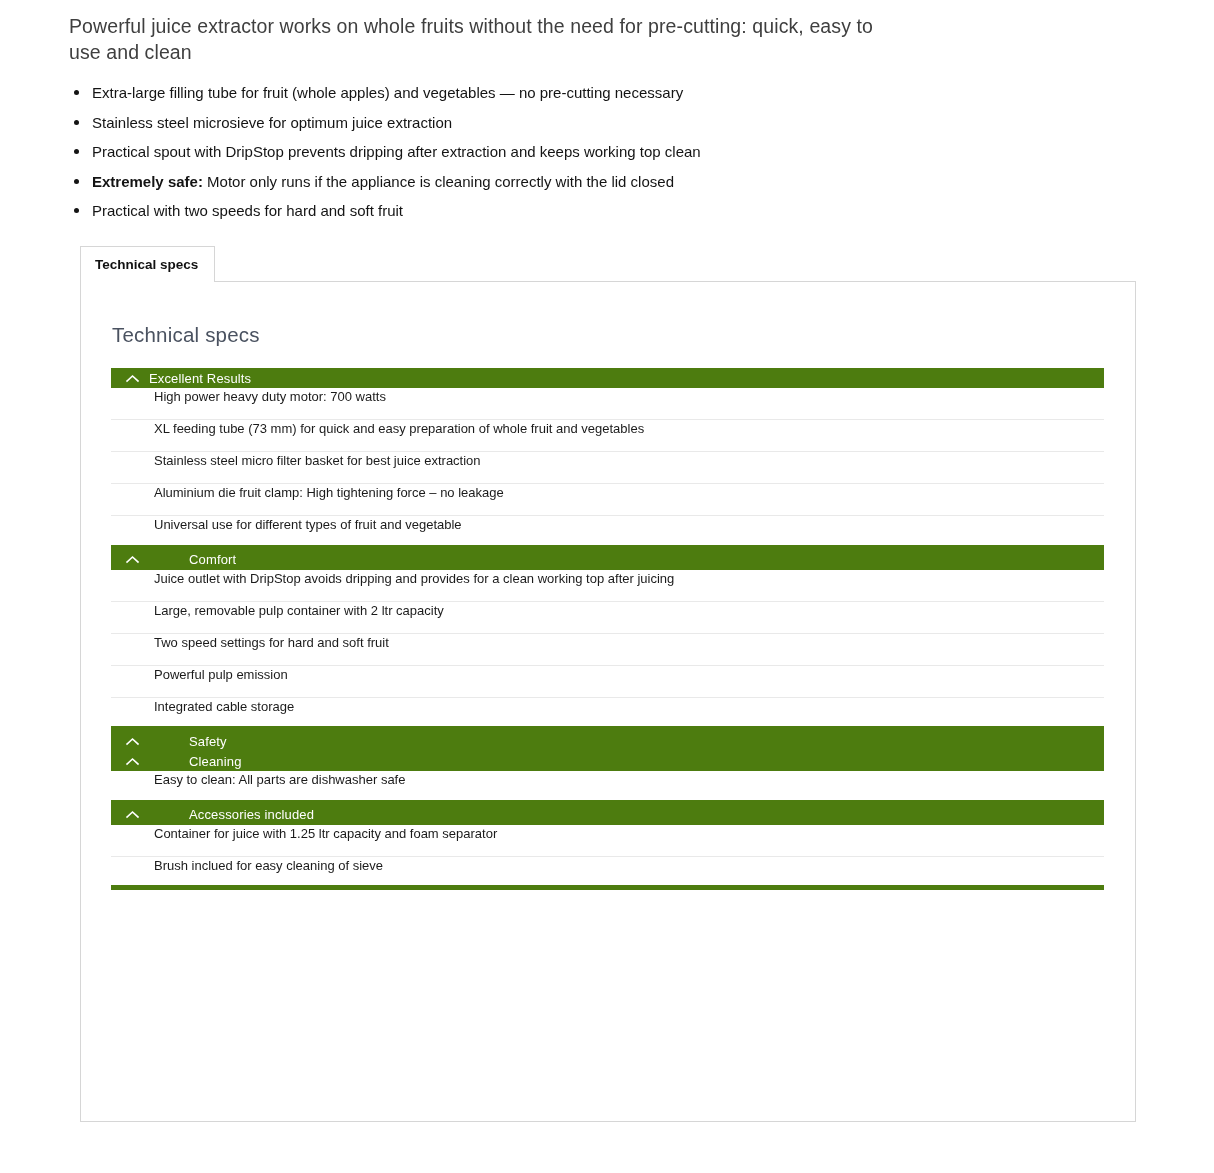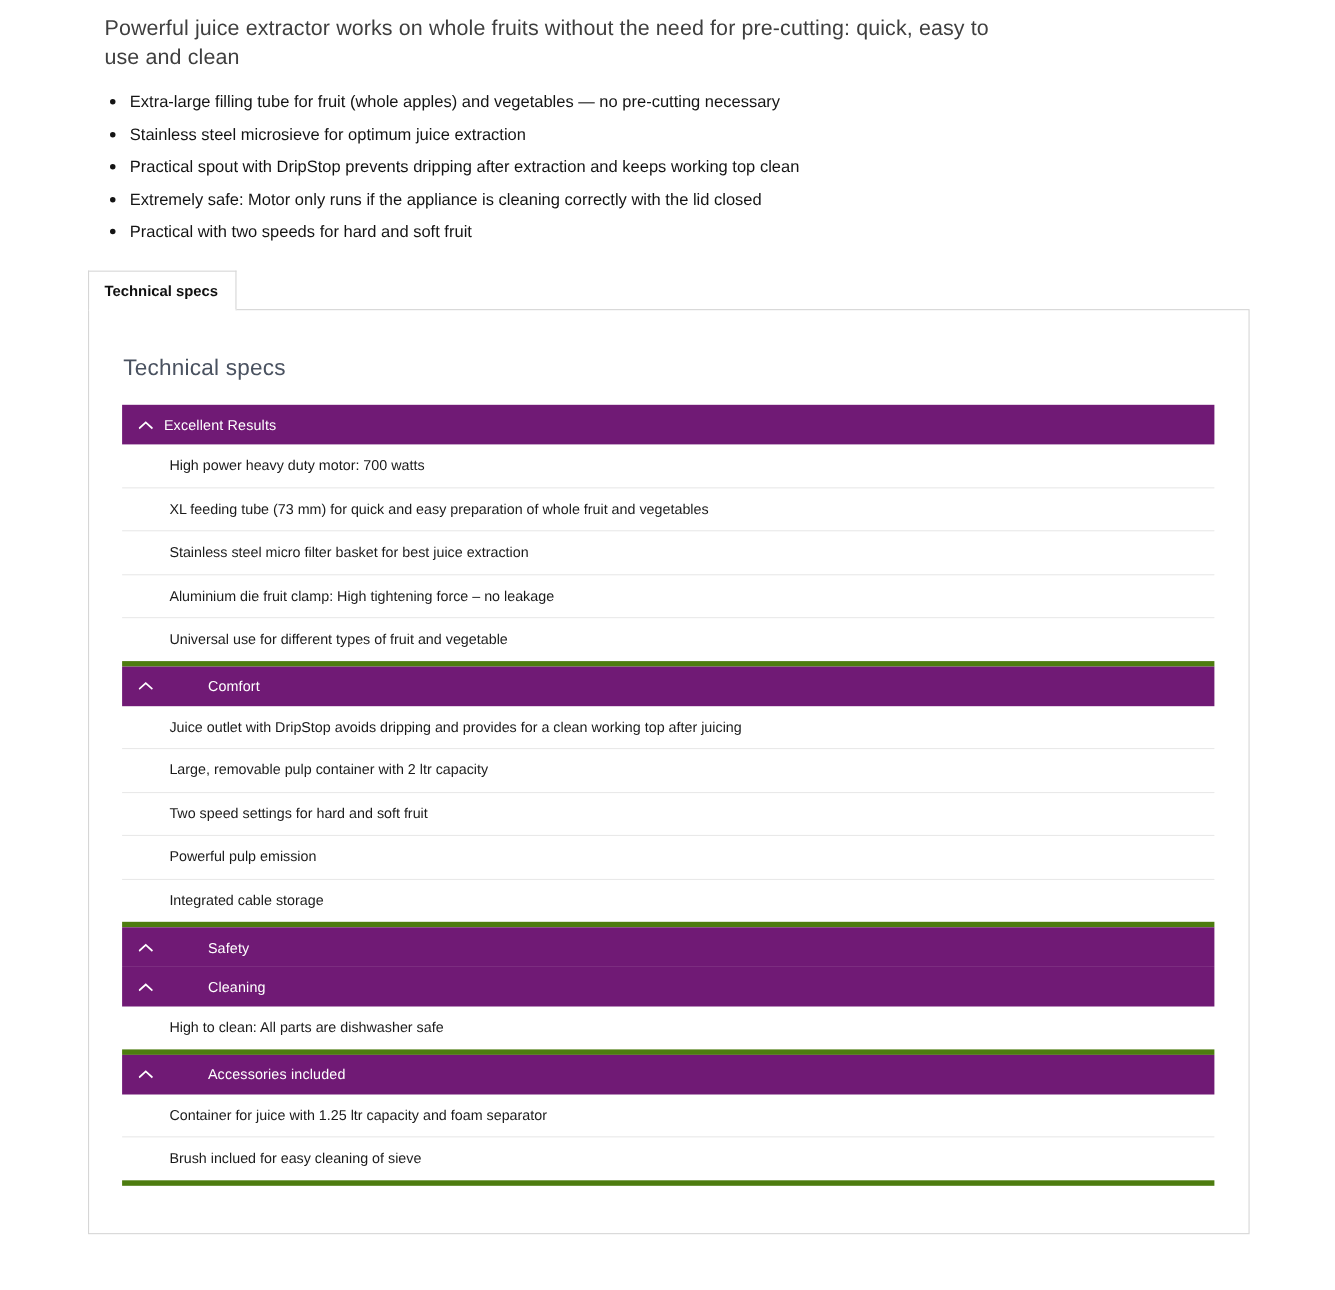--- a/index.html
+++ b/index.html
@@ -14,21 +14,21 @@
     height: 1173px;
     font-family: "Liberation Sans", sans-serif;
     color: #1a1a1a;
     overflow: hidden;
     position: relative;
   }
 
   
   .intro {
     position: absolute;
-    left: 95px;
+    left: 69px;
     top: 13px;
     width: 820px;
   }
   .intro-heading {
     font-size: 19.5px;
     line-height: 26px;
     font-weight: 400;
     color: #3f3f3f;
     margin: 0;
     letter-spacing: 0.1px;
@@ -50,21 +50,21 @@
     position: absolute;
     left: 5px;
     top: 7px;
     width: 5px;
     height: 5px;
     border-radius: 50%;
     background: #141414;
   }
   .feature-list li b,
   .feature-list li .strong {
-    font-weight: 400;
+    font-weight: 700;
   }
 
   
   .tab-strip {
     position: absolute;
     left: 80px;
     top: 246px;
     height: 35px;
     z-index: 3;
   }
@@ -115,23 +115,23 @@
   .spec-groups {
     margin: 21px 0 0 0;
     padding: 0 0 0 30px;
   }
 
   .group { margin: 0; }
 
   .group-header {
     display: flex;
     align-items: center;
-    height: 36px;
+    height: 20px;
     width: 993px;
-    background: #701a75;
+    background: #4d7c0f;
     color: #ffffff;
     cursor: pointer;
     user-select: none;
   }
   .chev {
     width: 38px;
     min-width: 38px;
     display: flex;
     align-items: center;
     justify-content: center;
@@ -142,21 +142,21 @@
     font-size: 13px;
     font-weight: 400;
     color: #ffffff;
     letter-spacing: 0.15px;
   }
 
   .group-rows { margin: 0; padding: 0; list-style: none; }
   .spec-row {
     width: 993px;
     border-bottom: 1px solid #e9e9e9;
-    padding: 10px 0 10px 43px;
+    padding: 0 0 10px 43px;
     font-size: 13px;
     line-height: 18.5px;
     color: #1b1b1b;
     min-height: 32px;
   }
   .spec-row.last-in-group { border-bottom: 5px solid #4d7c0f; }
   .group + .group .group-header { margin-top: 0; gap: 40px; }
 </style>
 </head>
 <body>
@@ -230,21 +230,21 @@
       <div class="group">
         <div class="group-header">
           <span class="chev">
             <svg width="13" height="9" viewBox="0 0 13 9">
               <polyline points="1,7 6.5,2 12,7" fill="none" stroke="#ffffff" stroke-width="1.6" stroke-linecap="square"></polyline>
             </svg>
           </span>
           <span class="group-title">Cleaning</span>
         </div>
         <ul class="group-rows">
-          <li class="spec-row last-in-group">High to clean: All parts are dishwasher safe</li>
+          <li class="spec-row last-in-group">Easy to clean: All parts are dishwasher safe</li>
         </ul>
       </div>
       <div class="group">
         <div class="group-header">
           <span class="chev">
             <svg width="13" height="9" viewBox="0 0 13 9">
               <polyline points="1,7 6.5,2 12,7" fill="none" stroke="#ffffff" stroke-width="1.6" stroke-linecap="square"></polyline>
             </svg>
           </span>
           <span class="group-title">Accessories included</span>

